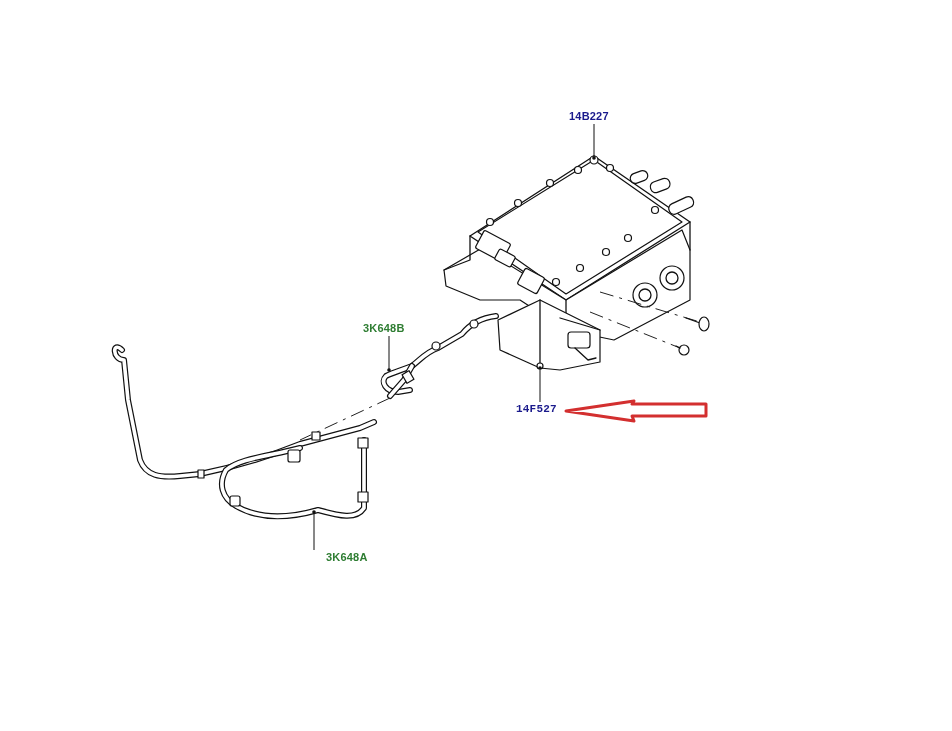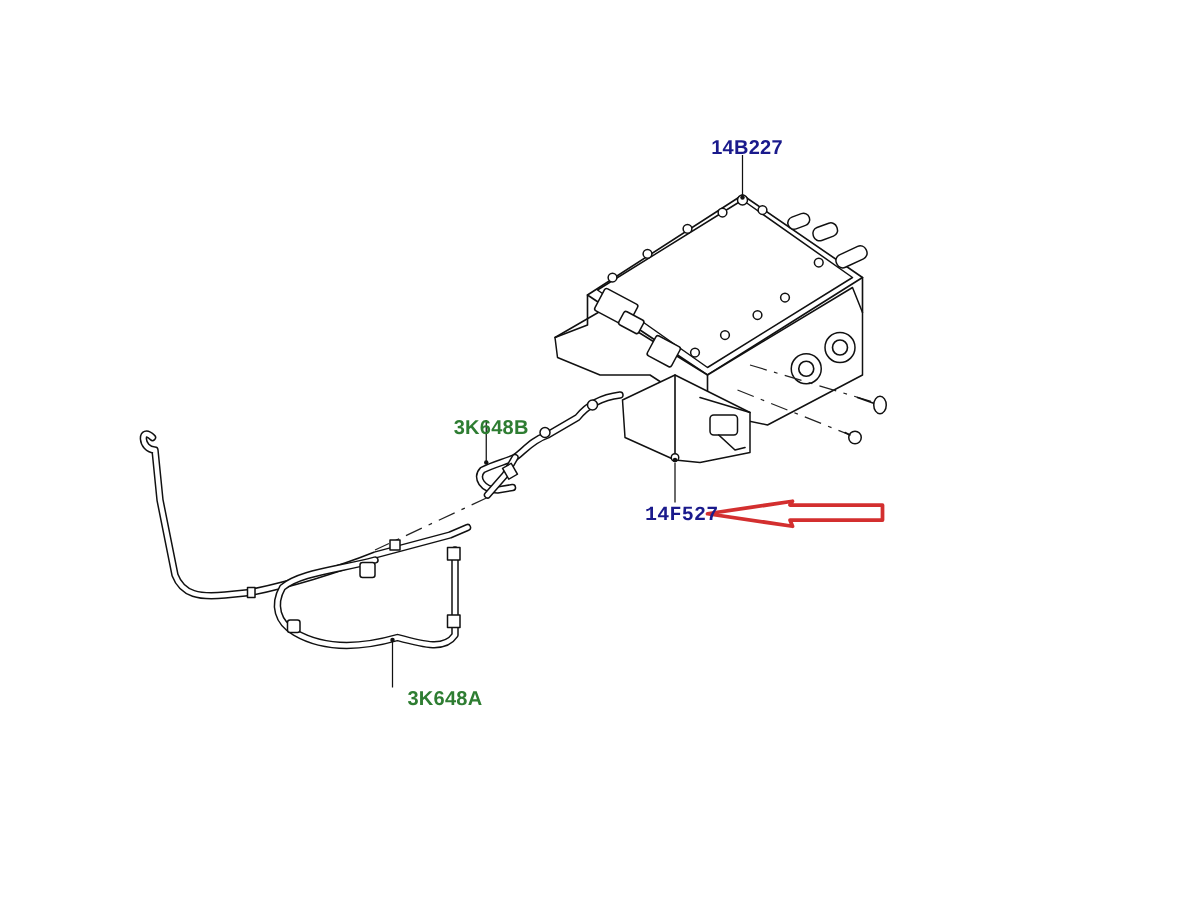--- a/index.html
+++ b/index.html
@@ -1,18 +1,18 @@
 <!DOCTYPE html>
 <html><head>
 <meta charset="utf-8">
 <style>
   html, body { margin:0; padding:0; background:#ffffff; }
   body { width:952px; height:731px; position:relative; overflow:hidden; font-family:"Liberation Sans", sans-serif; }
   #canvas { position:absolute; left:0; top:0; width:952px; height:731px; }
-  .label { position:absolute; font-family:"Liberation Sans", sans-serif; font-weight:bold; font-size:16px; letter-spacing:0.2px; white-space:nowrap; }
+  .label { position:absolute; font-family:"Liberation Sans", sans-serif; font-weight:bold; font-size:11px; letter-spacing:0.2px; white-space:nowrap; }
   .blue { color:#1a1a8c; }
   .green { color:#2e7d32; }
   svg .ln { fill:none; stroke:#111; stroke-width:1.3; stroke-linejoin:round; stroke-linecap:round; }
   svg .tube { fill:none; stroke:#111; stroke-width:6; stroke-linecap:round; stroke-linejoin:round; }
   svg .tube-in { fill:none; stroke:#fff; stroke-width:3.6; stroke-linecap:round; stroke-linejoin:round; }
   svg .dash { fill:none; stroke:#222; stroke-width:1; stroke-dasharray:14 6 3 6; }
   svg .leader { stroke:#111; stroke-width:1; }
   svg .part { fill:#fff; stroke:#111; stroke-width:1.2; stroke-linejoin:round; }
 </style>
 </head>
@@ -110,15 +110,15 @@
     <circle cx="314" cy="512" r="1.8" fill="#111"></circle>
   </g>
 
   <g>
     <path d="M566 411 L 634 401 L 632 404 L 706 404 L 706 416 L 632 416 L 634 421 Z" fill="none" stroke="#d32f2f" stroke-width="3" stroke-linejoin="round"></path>
   </g>
 </svg>
 
 <span class="label blue" style="left:569px; top:110px;">14B227</span>
 <span class="label blue" style="left:516px; top:403px;font-family:Liberation Mono, monospace;">14F527</span>
-<span class="label green" style="left:363px; top:334px;">3K648B</span>
+<span class="label green" style="left:363px; top:322px;">3K648B</span>
 <span class="label green" style="left:282px; top:551px;margin-left:44px;">3K648A</span>
 </div>
 
 </body></html>

